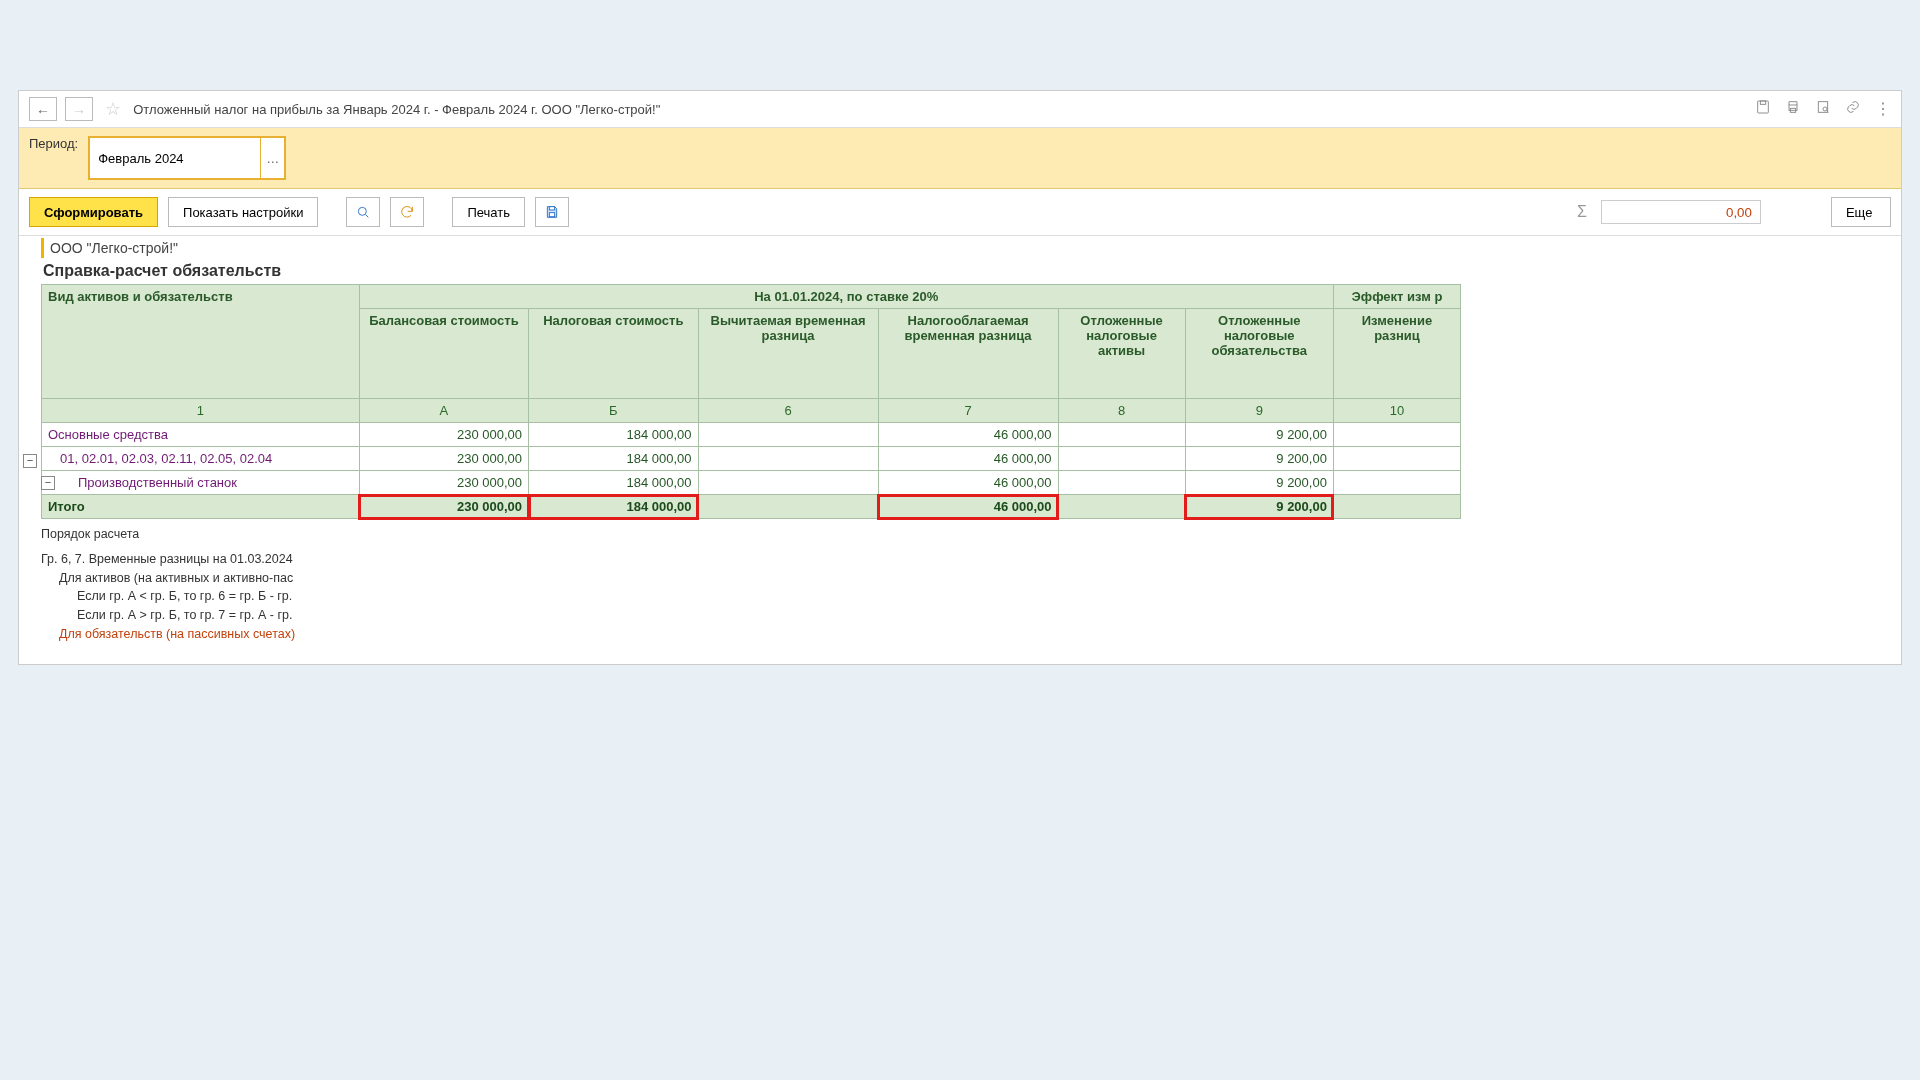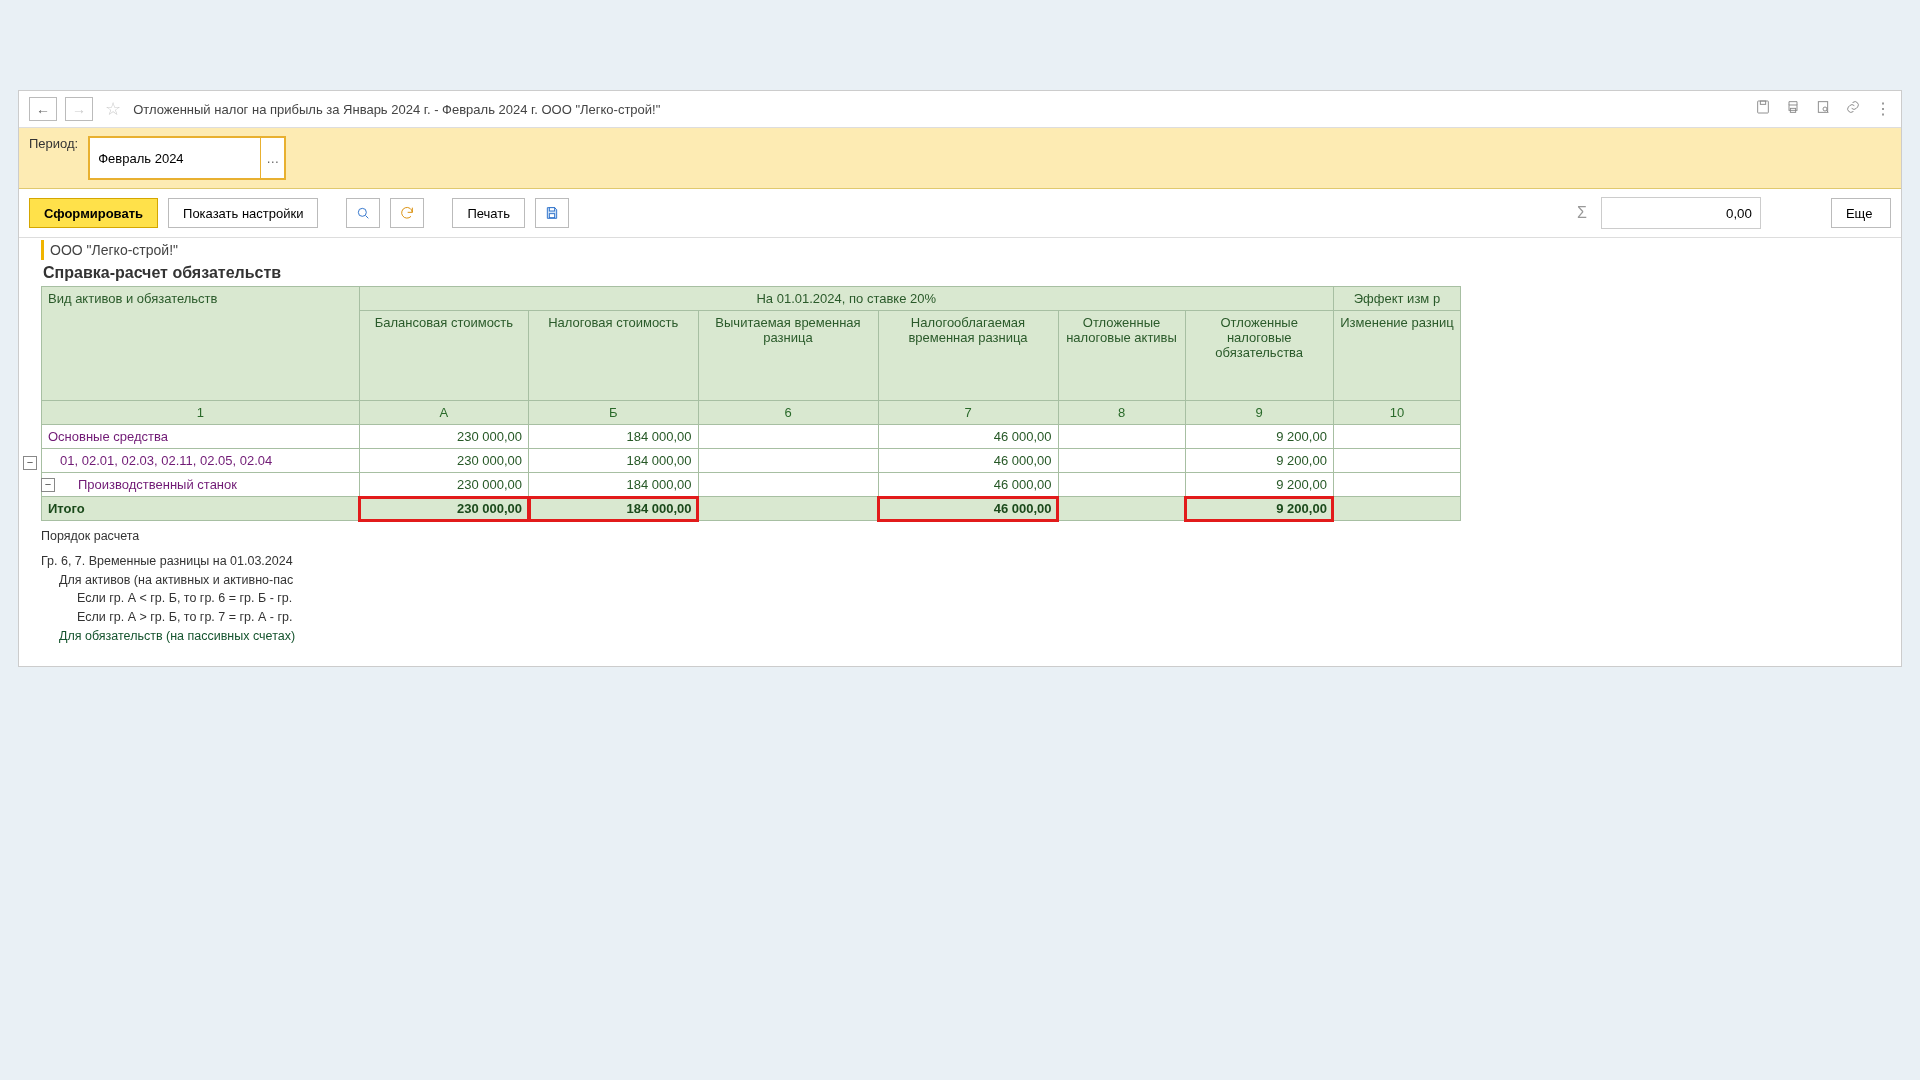--- a/index.html
+++ b/index.html
@@ -98,22 +98,22 @@
   .btn.primary {
     background: #ffe14a;
     border: 1px solid #d4a600;
     font-weight: bold;
   }
   .btn.icon { width: 34px; padding: 0; color:#2a6fc9; font-size:15px;}
   .btn.icon.orange{color:#d88a00;}
   .spacer-flex { flex: 1; }
   .sigma { color:#999; font-size:16px; margin-right:4px;}
   .sum-box {
-    border:1px solid #ccc; height:32px; width:160px;
-    text-align:right; padding:4px 8px; color:#000000;
+    border:1px solid #ccc; height:24px; width:160px;
+    text-align:right; padding:4px 8px; color:#c2410c;
   }
   .report-area {
     position: relative;
     padding: 0 0 20px 22px;
     overflow: hidden;
   }
   .org-head {
     border-left: 3px solid #f0b400;
     padding: 2px 6px;
     font-size: 14px;
@@ -136,21 +136,21 @@
   }
   table.grid th, table.grid td {
     border: 1px solid #a7bfa2;
     padding: 4px 6px;
     font-size: 13px;
     vertical-align: top;
   }
   table.grid th {
     background: #d9e8d0;
     color: #2a5a2a;
-    font-weight: normal;
+    font-weight: bold;
     text-align: center;
   }
   .row-label { color: #701a75; text-align:left;}
   .idx-row td, .idx-row th { text-align:center; color:#2a6a2a; background:#d9e8d0;}
   .num { text-align: right; color:#265826;}
   .total-row td { background:#d9e8d0; font-weight:bold; color:#1b4a1b;}
   .redbox {
     outline: 3px solid #e21b1b;
     outline-offset: -2px;
   }
@@ -336,17 +336,17 @@
       </tr>
     </tbody>
       </table>
 
     <div class="calc-notes" style="width:330px">
       <div class="l1">Порядок расчета</div>
       <div class="l1" style="margin-top:6px">Гр. 6, 7. Временные разницы на 01.03.2024</div>
       <div class="l2">Для активов (на активных и активно-пас</div>
       <div class="l3">Если гр. А &lt; гр. Б, то гр. 6 = гр. Б - гр.</div>
       <div class="l3">Если гр. А &gt; гр. Б, то гр. 7 = гр. А - гр.</div>
-      <div class="l2" style="color:#14532d">Для обязательств (на пассивных счетах)</div>
+      <div class="l2" style="color:#c2410c">Для обязательств (на пассивных счетах)</div>
     </div>
   </div>
 
 </div>
 
 </body></html>

